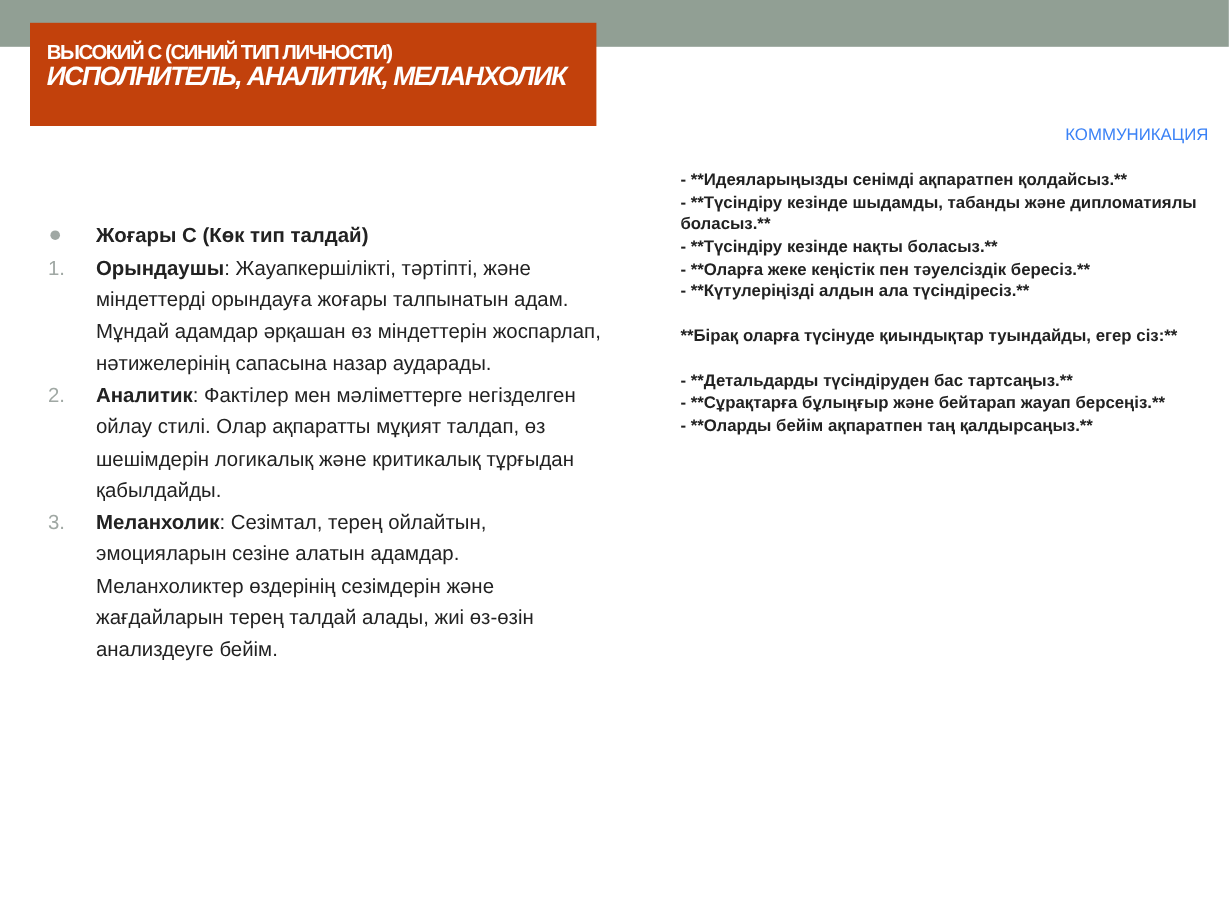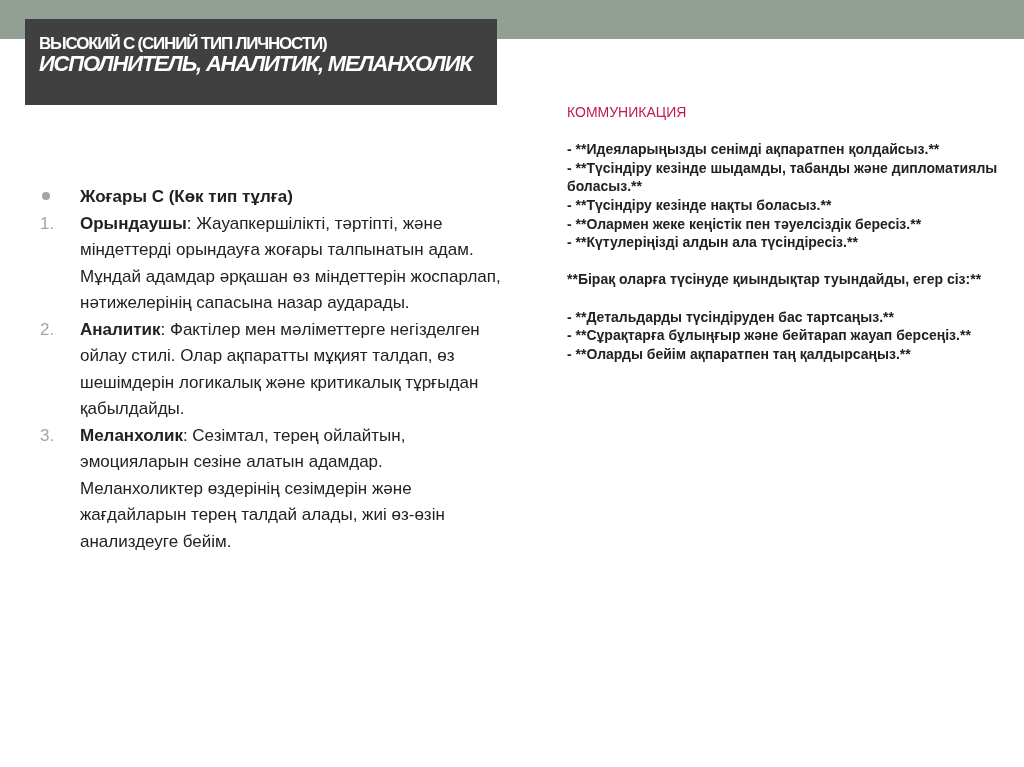--- a/index.html
+++ b/index.html
@@ -7,21 +7,21 @@
       width: 1024px; height: 767px; position: relative; overflow: hidden;
       background: #ffffff;
       font-family: "Liberation Sans", sans-serif;
     }
     .top-band {
       position: absolute; left: 0; top: 0; width: 1024px; height: 39px;
       background: #919f94;
     }
     .title-box {
       position: absolute; left: 25px; top: 19px; width: 472px; height: 86px;
-      background: #404040;
+      background: #c2410c;
       color: #ffffff;
       box-sizing: border-box;
       padding: 15px 0 0 14px;
     }
     .title-line1 {
       font-family: "Liberation Sans", sans-serif;
       font-weight: bold; font-size: 17px; letter-spacing: -1.2px;
       line-height: 20px; white-space: nowrap;
     }
     .title-line2 {
@@ -40,38 +40,38 @@
     .bullet-dot {
       display: inline-block; width: 8px; height: 8px; border-radius: 50%;
       background: #a0a8a4; margin-left: 2px; vertical-align: middle; position: relative; top: -2px;
     }
     .row-text { flex: 1; }
     .bold { font-weight: bold; }
     .right-col {
       position: absolute; left: 567px; top: 103px; width: 440px;
       font-size: 14px; line-height: 18.6px; color: #222222; font-weight: bold;
     }
-    .right-col .heading { font-weight: normal; color: #be185d; }
+    .right-col .heading { font-weight: normal; color: #3b82f6; text-align: right; }
     .right-col p { margin: 0; }
     .spacer { height: 18.6px; }
   </style>
 </head>
 <body>
 
 <div class="top-band"></div>
 
 <div class="title-box">
   <div class="title-line1">ВЫСОКИЙ С (СИНИЙ ТИП ЛИЧНОСТИ)</div>
   <div class="title-line2">ИСПОЛНИТЕЛЬ, АНАЛИТИК, МЕЛАНХОЛИК</div>
 </div>
 
 <div class="left-col">
   <div class="row">
     <div class="marker"><span class="bullet-dot"></span></div>
-    <div class="row-text bold">Жоғары С (Көк тип тұлға)</div>
+    <div class="row-text bold">Жоғары С (Көк тип талдай)</div>
   </div>
   <div class="row">
     <div class="marker">1.</div>
     <div class="row-text"><span class="bold">Орындаушы</span><span>: Жауапкершілікті, тәртіпті, және міндеттерді орындауға жоғары талпынатын адам. Мұндай адамдар әрқашан өз міндеттерін жоспарлап, нәтижелерінің сапасына назар аударады.</span></div>
   </div>
   <div class="row">
     <div class="marker">2.</div>
     <div class="row-text"><span class="bold">Аналитик</span><span>: Фактілер мен мәліметтерге негізделген ойлау стилі. Олар ақпаратты мұқият талдап, өз шешімдерін логикалық және критикалық тұрғыдан қабылдайды.</span></div>
   </div>
   <div class="row">
@@ -79,21 +79,21 @@
     <div class="row-text"><span class="bold">Меланхолик</span><span>: Сезімтал, терең ойлайтын, эмоцияларын сезіне алатын адамдар. Меланхоликтер өздерінің сезімдерін және жағдайларын терең талдай алады, жиі өз-өзін анализдеуге бейім.</span></div>
   </div>
 </div>
 
 <div class="right-col">
   <p class="heading">КОММУНИКАЦИЯ</p>
   <div class="spacer"></div>
   <p>- **Идеяларыңызды сенімді ақпаратпен қолдайсыз.**</p>
   <p>- **Түсіндіру кезінде шыдамды, табанды және дипломатиялы боласыз.**</p>
   <p>- **Түсіндіру кезінде нақты боласыз.**</p>
-  <p>- **Олармен жеке кеңістік пен тәуелсіздік бересіз.**</p>
+  <p>- **Оларға жеке кеңістік пен тәуелсіздік бересіз.**</p>
   <p>- **Күтулеріңізді алдын ала түсіндіресіз.**</p>
   <div class="spacer"></div>
   <p>**Бірақ оларға түсінуде қиындықтар туындайды, егер сіз:**</p>
   <div class="spacer"></div>
   <p>- **Детальдарды түсіндіруден бас тартсаңыз.**</p>
   <p>- **Сұрақтарға бұлыңғыр және бейтарап жауап берсеңіз.**</p>
   <p>- **Оларды бейім ақпаратпен таң қалдырсаңыз.**</p>
 </div>
 
 </body></html>

